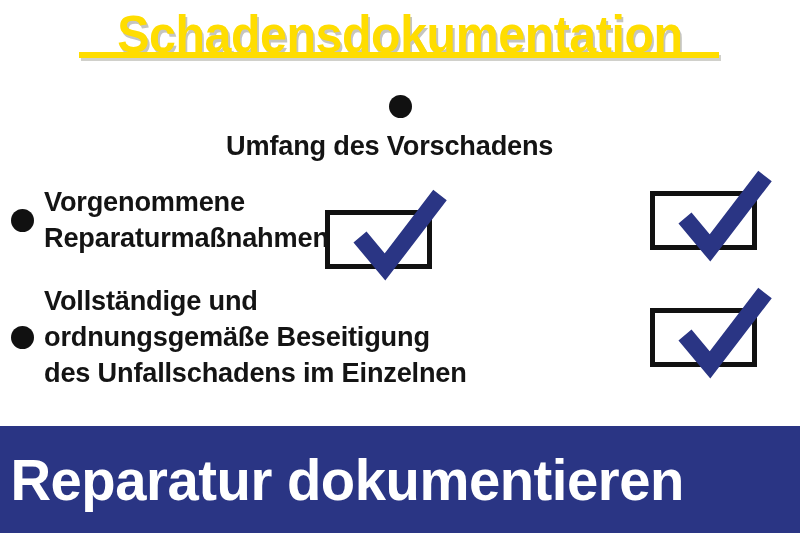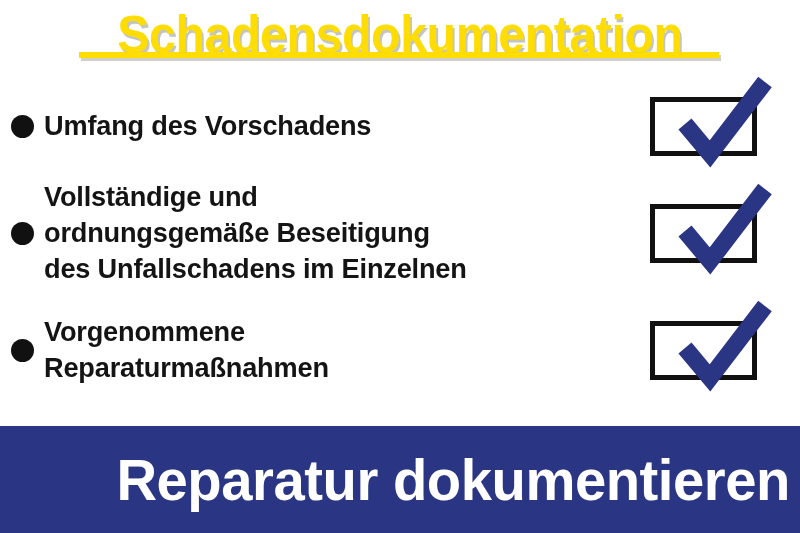--- a/index.html
+++ b/index.html
@@ -63,21 +63,21 @@
     top: 84px;
     width: 800px;
   }
   .row {
     position: relative;
     display: flex;
     align-items: center;
     width: 800px;
     box-sizing: border-box;
   }
-  .row-1 { height: 84px; }
+  .row-1 { height: 84px; flex-direction: column; }
   .row-2 { height: 104px; }
   .row-3 { height: 130px; }
 
   .bullet-col {
     width: 44px;
     flex: 0 0 44px;
     display: flex;
     align-items: center;
     justify-content: center;
   }
@@ -132,21 +132,21 @@
   
   .banner {
     position: absolute;
     left: 0;
     top: 426px;
     width: 800px;
     height: 107px;
     background: #2A3584;
     display: flex;
     align-items: center;
-    justify-content: flex-end;
+    justify-content: flex-start;
   }
   .banner-text {
     font-family: "Liberation Sans", sans-serif;
     font-size: 58px;
     line-height: 62px;
     font-weight: bold;
     color: #ffffff;
     letter-spacing: -0.5px;
     transform: scaleX(0.97);
     white-space: nowrap;
@@ -175,58 +175,58 @@
       </div>
       <div class="check-col">
         <div class="checkbox">
           <svg viewBox="0 0 96 86">
             <path d="M8 44 L33 74 L88 2" fill="none" stroke="#2A3584" stroke-width="17" stroke-linecap="butt" stroke-linejoin="miter"></path>
           </svg>
         </div>
       </div>
     </div>
 
+    <div class="row row-2">
+      <div class="bullet-col">
+        <div class="bullet-dot"></div>
+      </div>
+      <div class="text-col">
+        <div class="item-text">
+          <span class="item-line">Vorgenommene</span>
+          <span class="item-line">Reparaturmaßnahmen</span>
+        </div>
+      </div>
+      <div class="check-col">
+        <div class="checkbox">
+          <svg viewBox="0 0 96 86">
+            <path d="M8 44 L33 74 L88 2" fill="none" stroke="#2A3584" stroke-width="17" stroke-linecap="butt" stroke-linejoin="miter"></path>
+          </svg>
+        </div>
+      </div>
+    </div>
+
     <div class="row row-3">
       <div class="bullet-col">
         <div class="bullet-dot"></div>
       </div>
       <div class="text-col">
         <div class="item-text">
           <span class="item-line">Vollständige und</span>
           <span class="item-line">ordnungsgemäße Beseitigung</span>
           <span class="item-line">des Unfallschadens im Einzelnen</span>
         </div>
       </div>
       <div class="check-col">
         <div class="checkbox">
           <svg viewBox="0 0 96 86">
             <path d="M8 44 L33 74 L88 2" fill="none" stroke="#2A3584" stroke-width="17" stroke-linecap="butt" stroke-linejoin="miter"></path>
           </svg>
         </div>
       </div>
     </div>
 
-    <div class="row row-2">
-      <div class="bullet-col">
-        <div class="bullet-dot"></div>
-      </div>
-      <div class="text-col">
-        <div class="item-text">
-          <span class="item-line">Vorgenommene</span>
-          <span class="item-line">Reparaturmaßnahmen</span>
-        </div>
-      </div>
-      <div class="check-col">
-        <div class="checkbox">
-          <svg viewBox="0 0 96 86">
-            <path d="M8 44 L33 74 L88 2" fill="none" stroke="#2A3584" stroke-width="17" stroke-linecap="butt" stroke-linejoin="miter"></path>
-          </svg>
-        </div>
-      </div>
-    </div>
-
   </div>
 
   <div class="banner">
     <span class="banner-text">Reparatur dokumentieren</span>
   </div>
 
 </div>
 
 </body></html>

